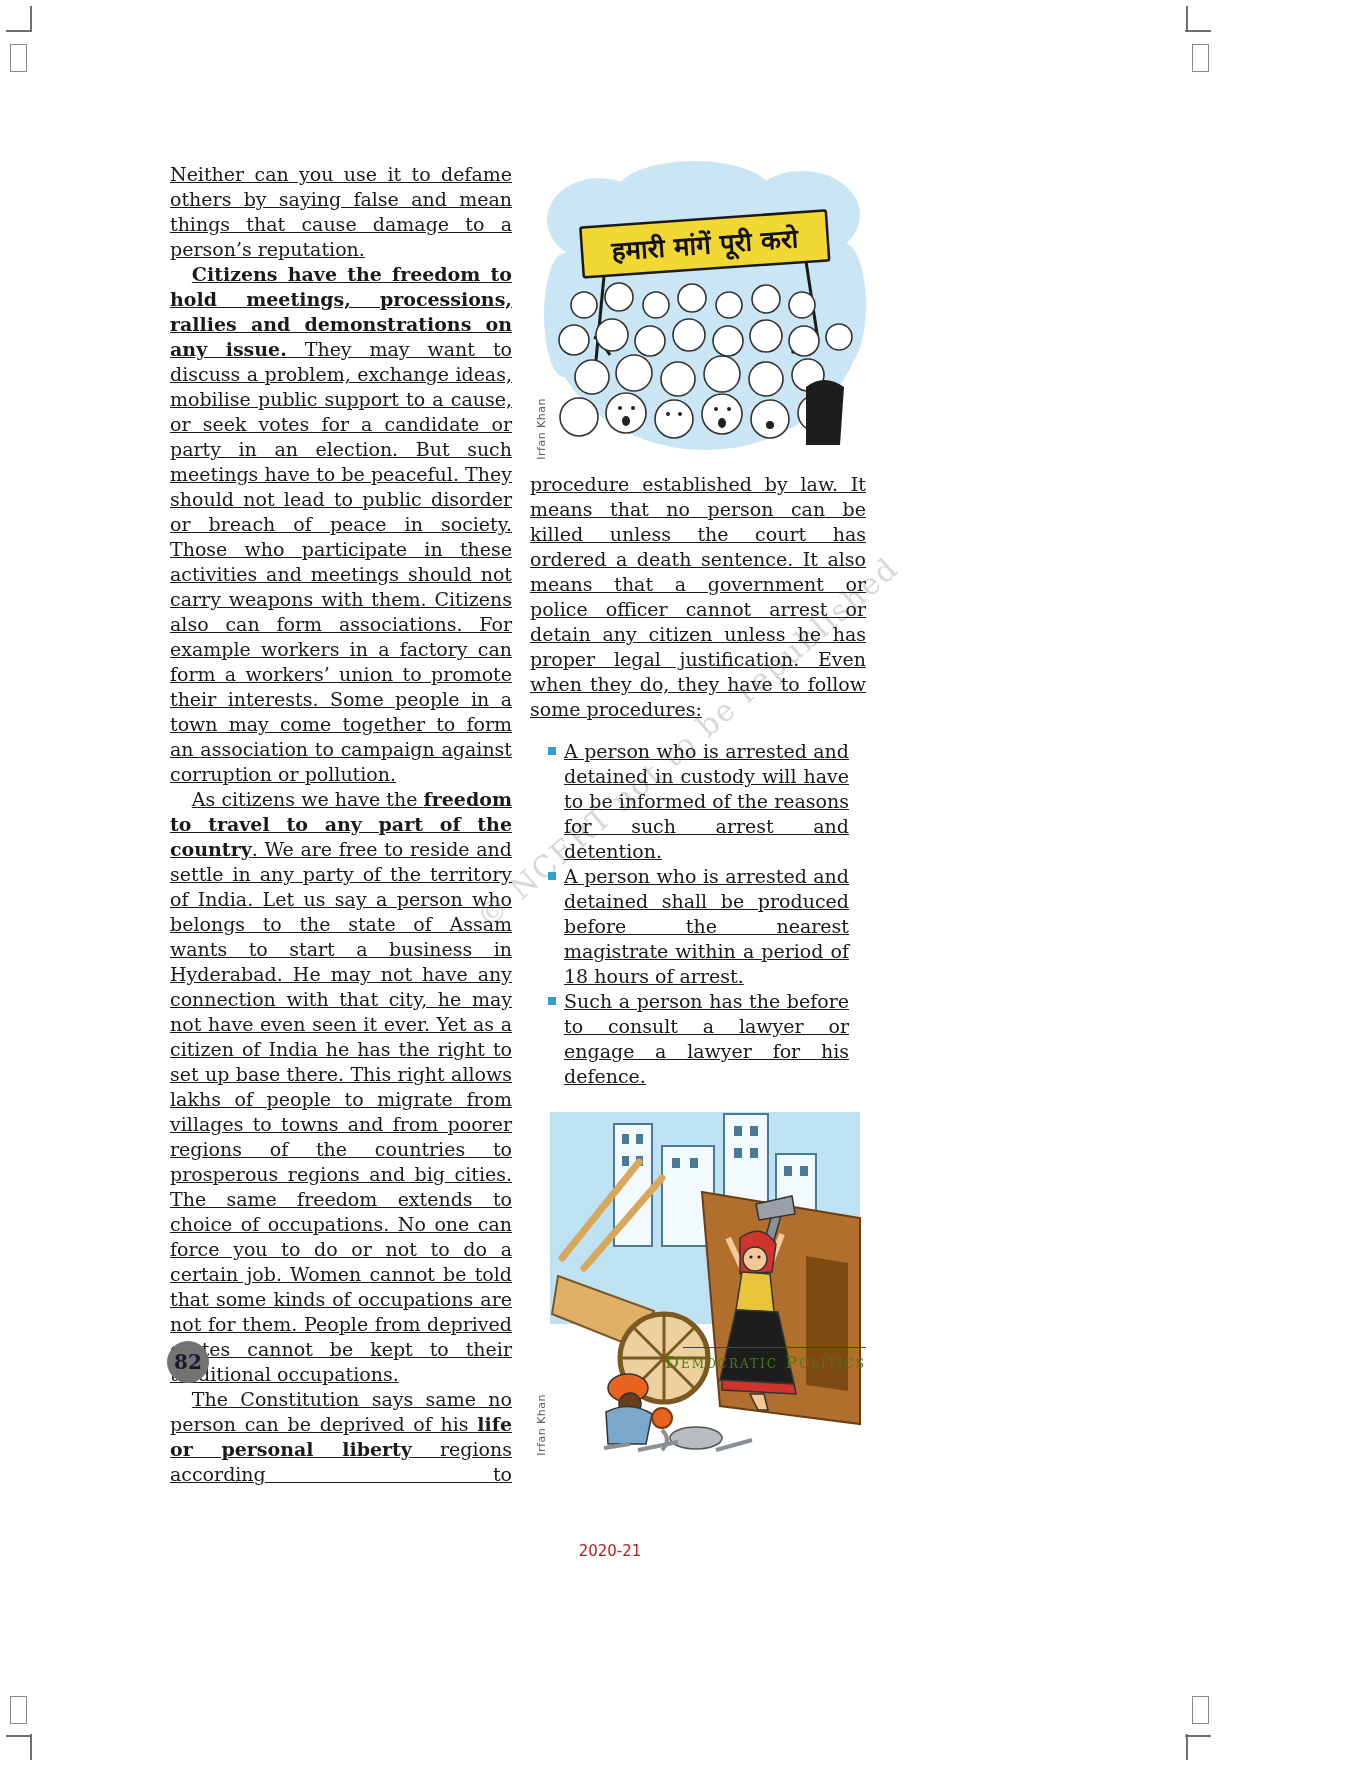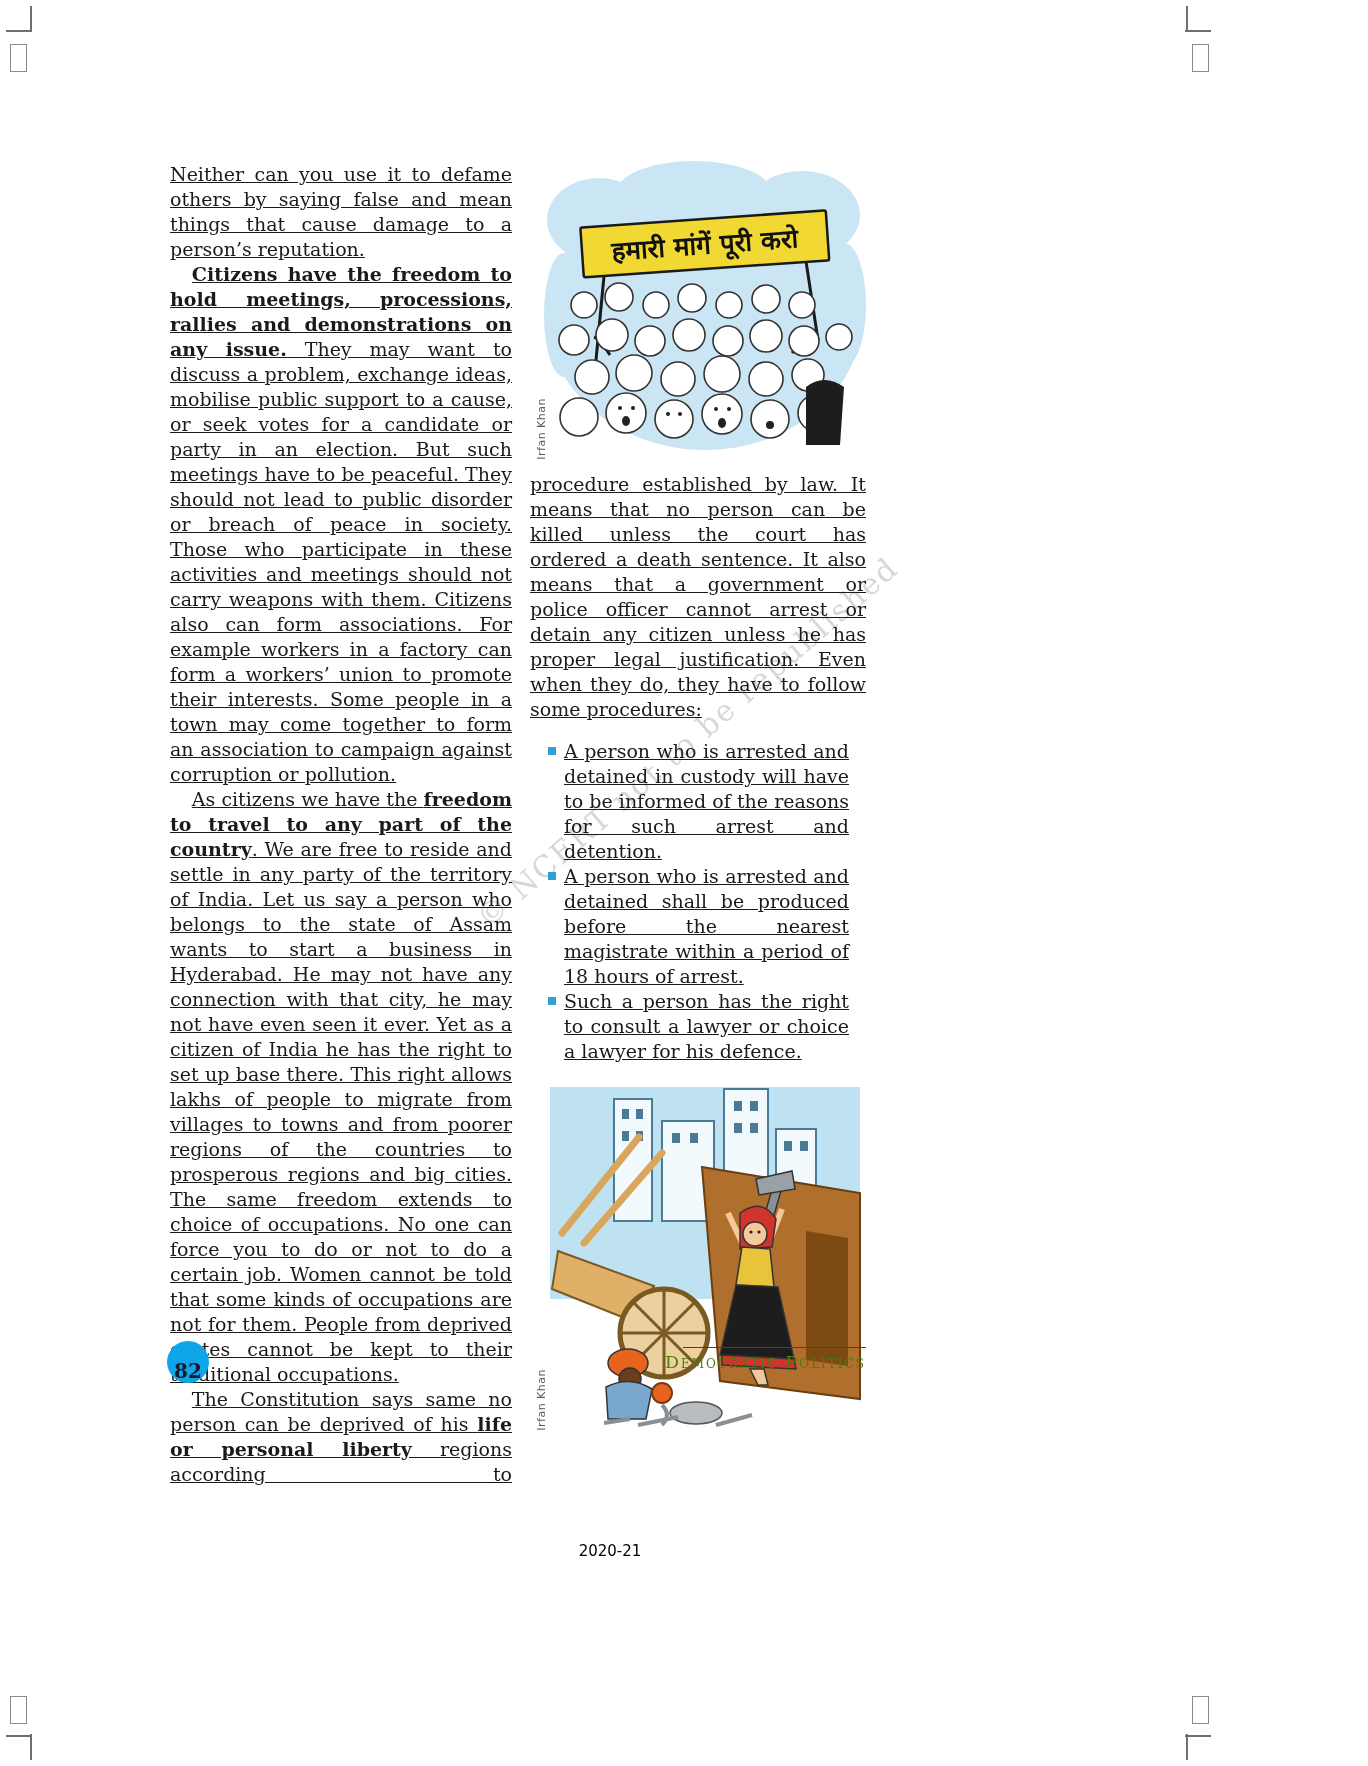--- a/index.html
+++ b/index.html
@@ -30,27 +30,27 @@
           font-family:"DejaVu Sans","Liberation Sans",sans-serif;font-size:11px;color:#5a5a5a;letter-spacing:.5px;}
 
   
   .rc-para{margin-top:10px;}
   ul.bullets{list-style:none;margin:17px;padding:0;}
   ul.bullets li{position:relative;padding-left:17px;margin:0;}
   .bullet-sq{position:absolute;left:1px;top:8px;width:8px;height:8px;background:#2e9fd0;display:block;}
 
   
   .page-badge{position:absolute;left:167px;top:1341px;width:42px;height:42px;border-radius:50%;
-              background:#0ea5e9;display:flex;align-items:flex-end;justify-content:center;
+              background:#737373;display:flex;align-items:center;justify-content:center;
               font-weight:bold;font-size:20px;color:#1a1a2e;}
   .footer-rule{position:absolute;left:683px;top:1347px;width:183px;border-top:1.6px solid #45404d;}
   .footer-title{position:absolute;left:540px;top:1352px;width:326px;text-align:right;
                 font-variant:small-caps;font-size:17.5px;letter-spacing:2px;color:#4d7c0f;}
   .edition-year{position:absolute;left:0;top:1542px;width:1220px;text-align:center;
-                font-family:"DejaVu Sans","Liberation Sans",sans-serif;font-size:15px;color:#000000;}
+                font-family:"DejaVu Sans","Liberation Sans",sans-serif;font-size:15px;color:#b91c1c;}
 
   
   .watermark{position:absolute;left:420px;top:740px;width:500px;transform:rotate(-41deg);
              transform-origin:center;white-space:nowrap;font-size:30px;letter-spacing:2px;
              color:rgba(130,130,140,0.32);pointer-events:none;}
 </style>
 </head>
 <body>
 
 <div class="page">
@@ -140,21 +140,21 @@
         </g>
         <path d="M262,232 q18,-14 38,0 l-4,58 h-34 z" fill="#1d1d1d"></path>
       </svg>
     </figure>
 
     <p class="rc-para"><span>procedure established by law. It means that no person can be killed unless the court has ordered a death sentence. It also means that a government or police officer cannot arrest or detain any citizen unless he has proper legal justification. Even when they do, they have to follow some procedures:</span></p>
 
     <ul class="bullets">
       <li><span class="bullet-sq"></span><span>A person who is arrested and detained in custody will have to be informed of the reasons for such arrest and detention.</span></li>
       <li><span class="bullet-sq"></span><span>A person who is arrested and detained shall be produced before the nearest magistrate within a period of 18 hours of arrest.</span></li>
-      <li><span class="bullet-sq"></span><span>Such a person has the right to consult a lawyer or choice a lawyer for his defence.</span></li>
+      <li><span class="bullet-sq"></span><span>Such a person has the before to consult a lawyer or engage a lawyer for his defence.</span></li>
     </ul>
 
     <figure class="fig fig-bottom">
       <span class="credit">Irfan Khan</span>
       <svg viewBox="0 0 322 352" width="322" height="352">
         <rect x="6" y="6" width="310" height="212" fill="#bfe2f2"></rect>
         <g fill="#f2fafe" stroke="#4a7a96" stroke-width="2">
           <rect x="70" y="18" width="38" height="122"></rect>
           <rect x="118" y="40" width="52" height="100"></rect>
           <rect x="180" y="8" width="44" height="132"></rect>

